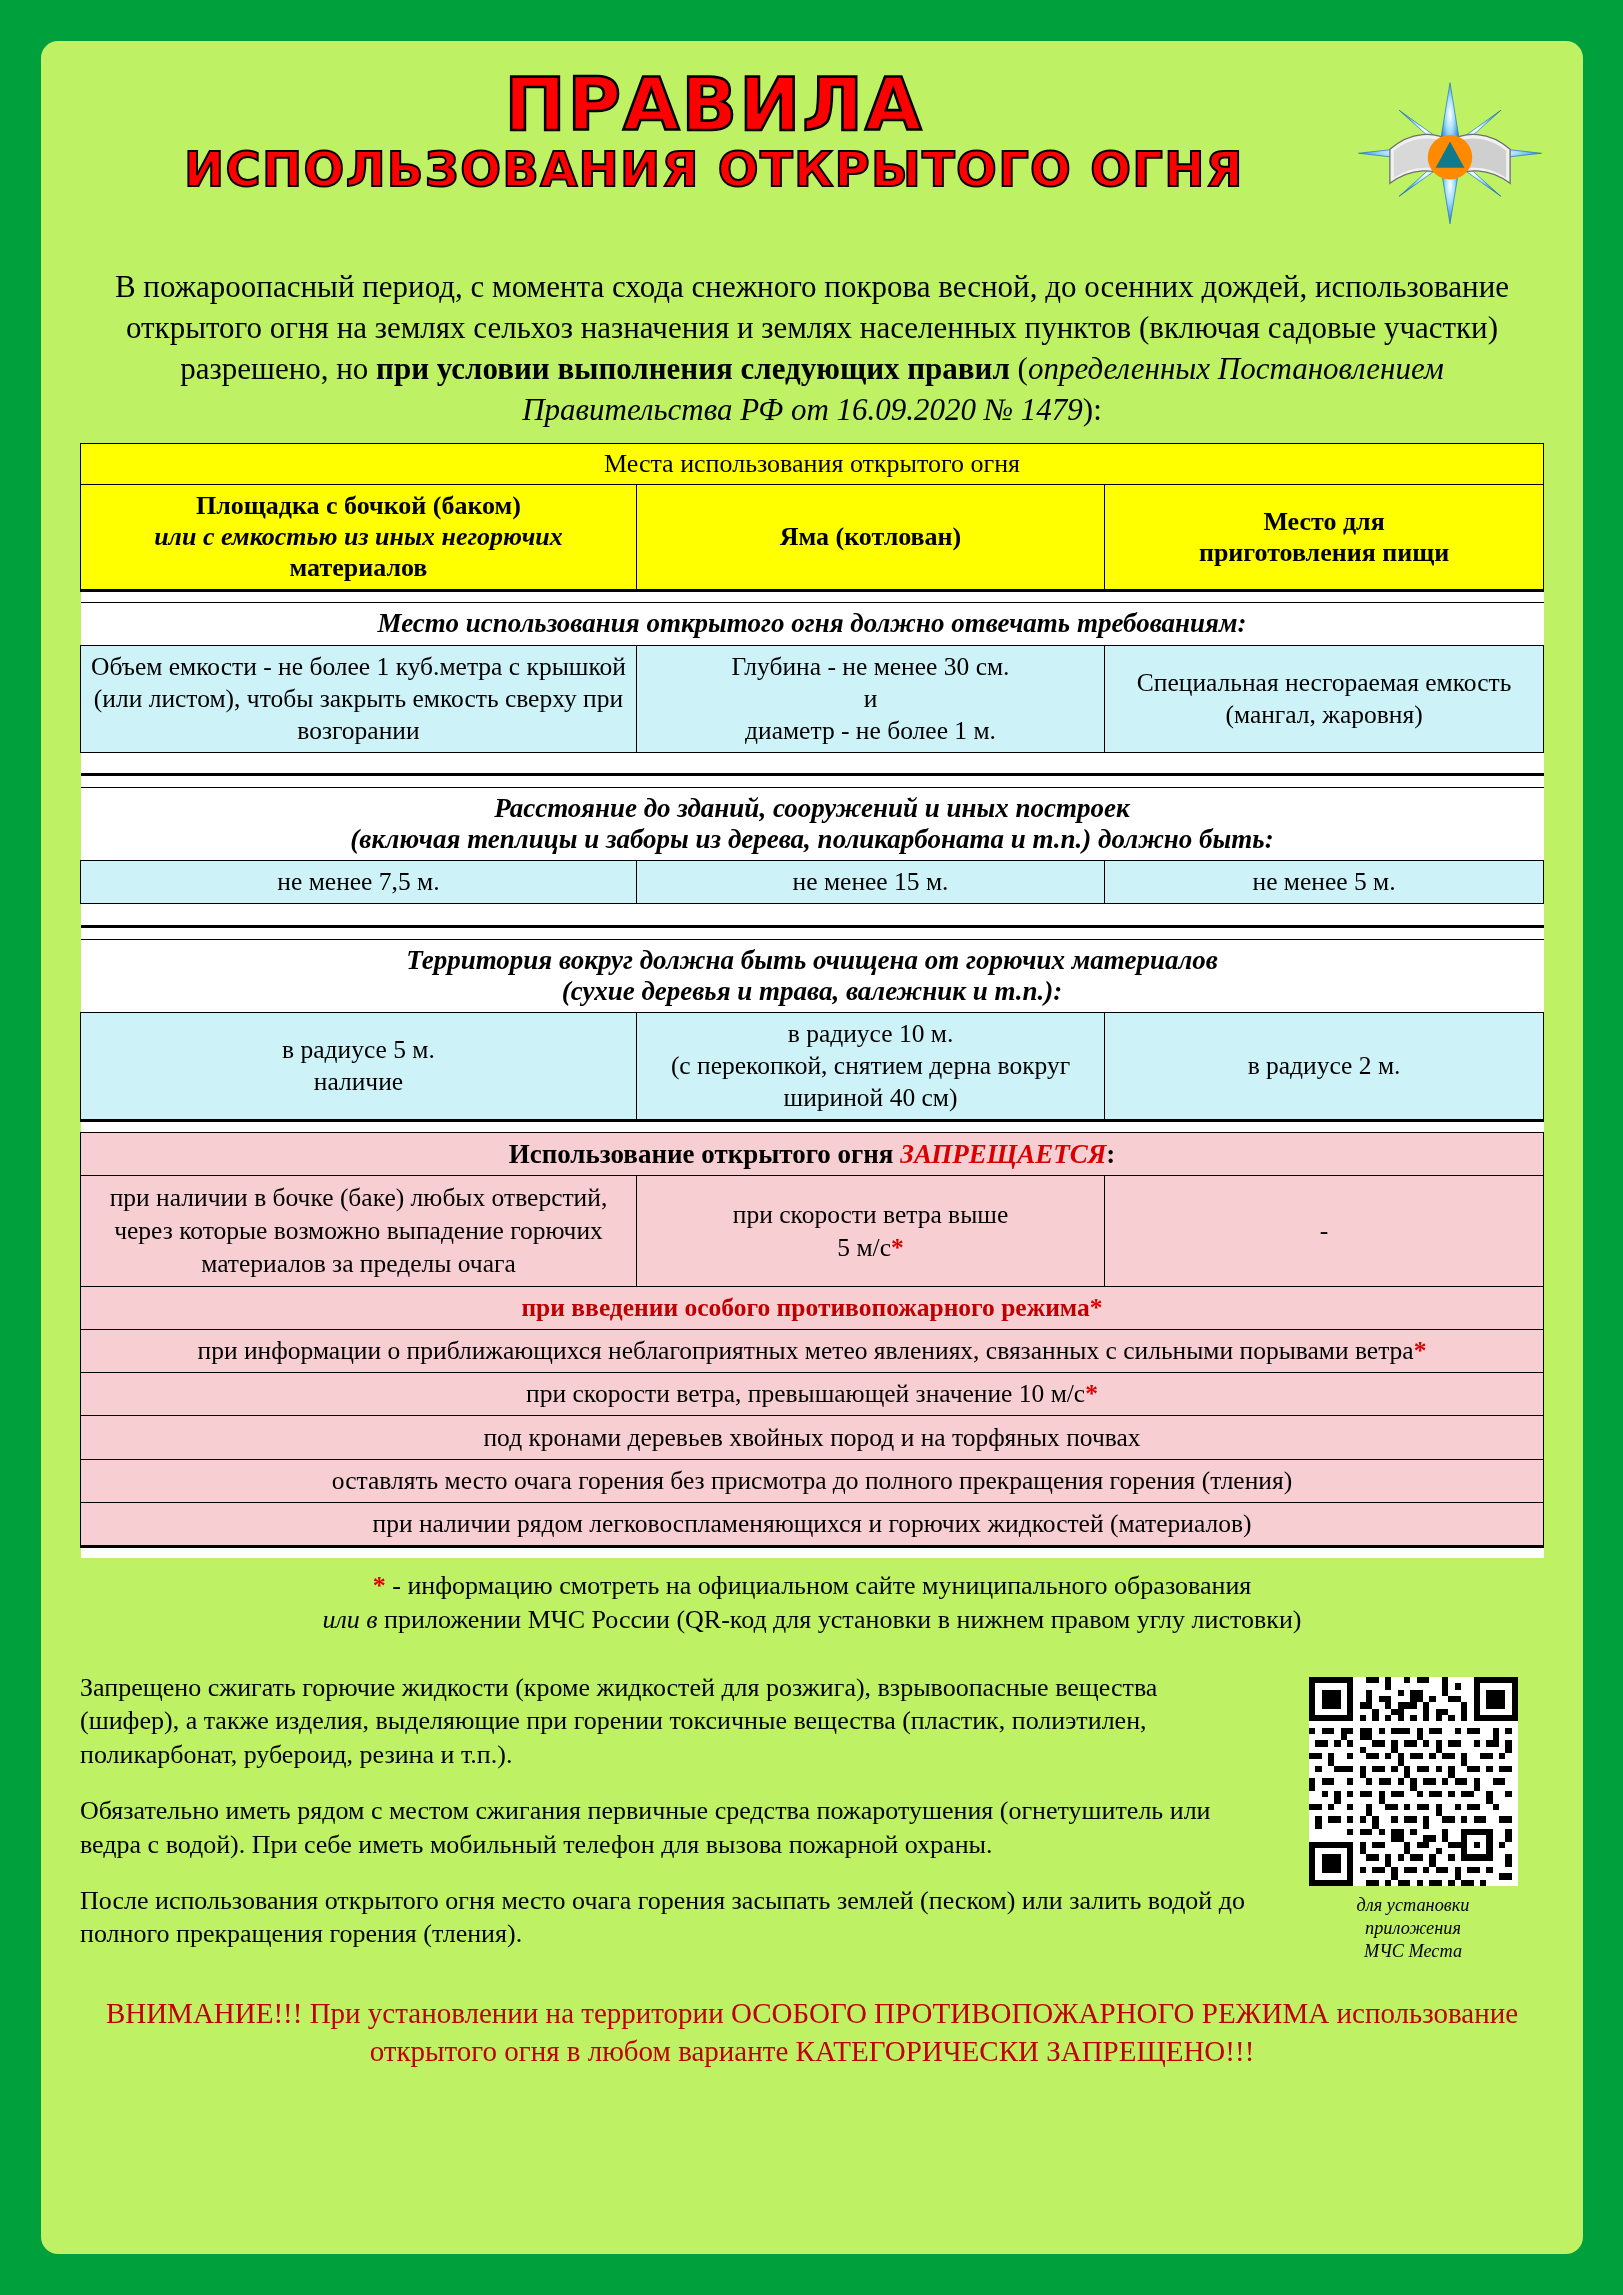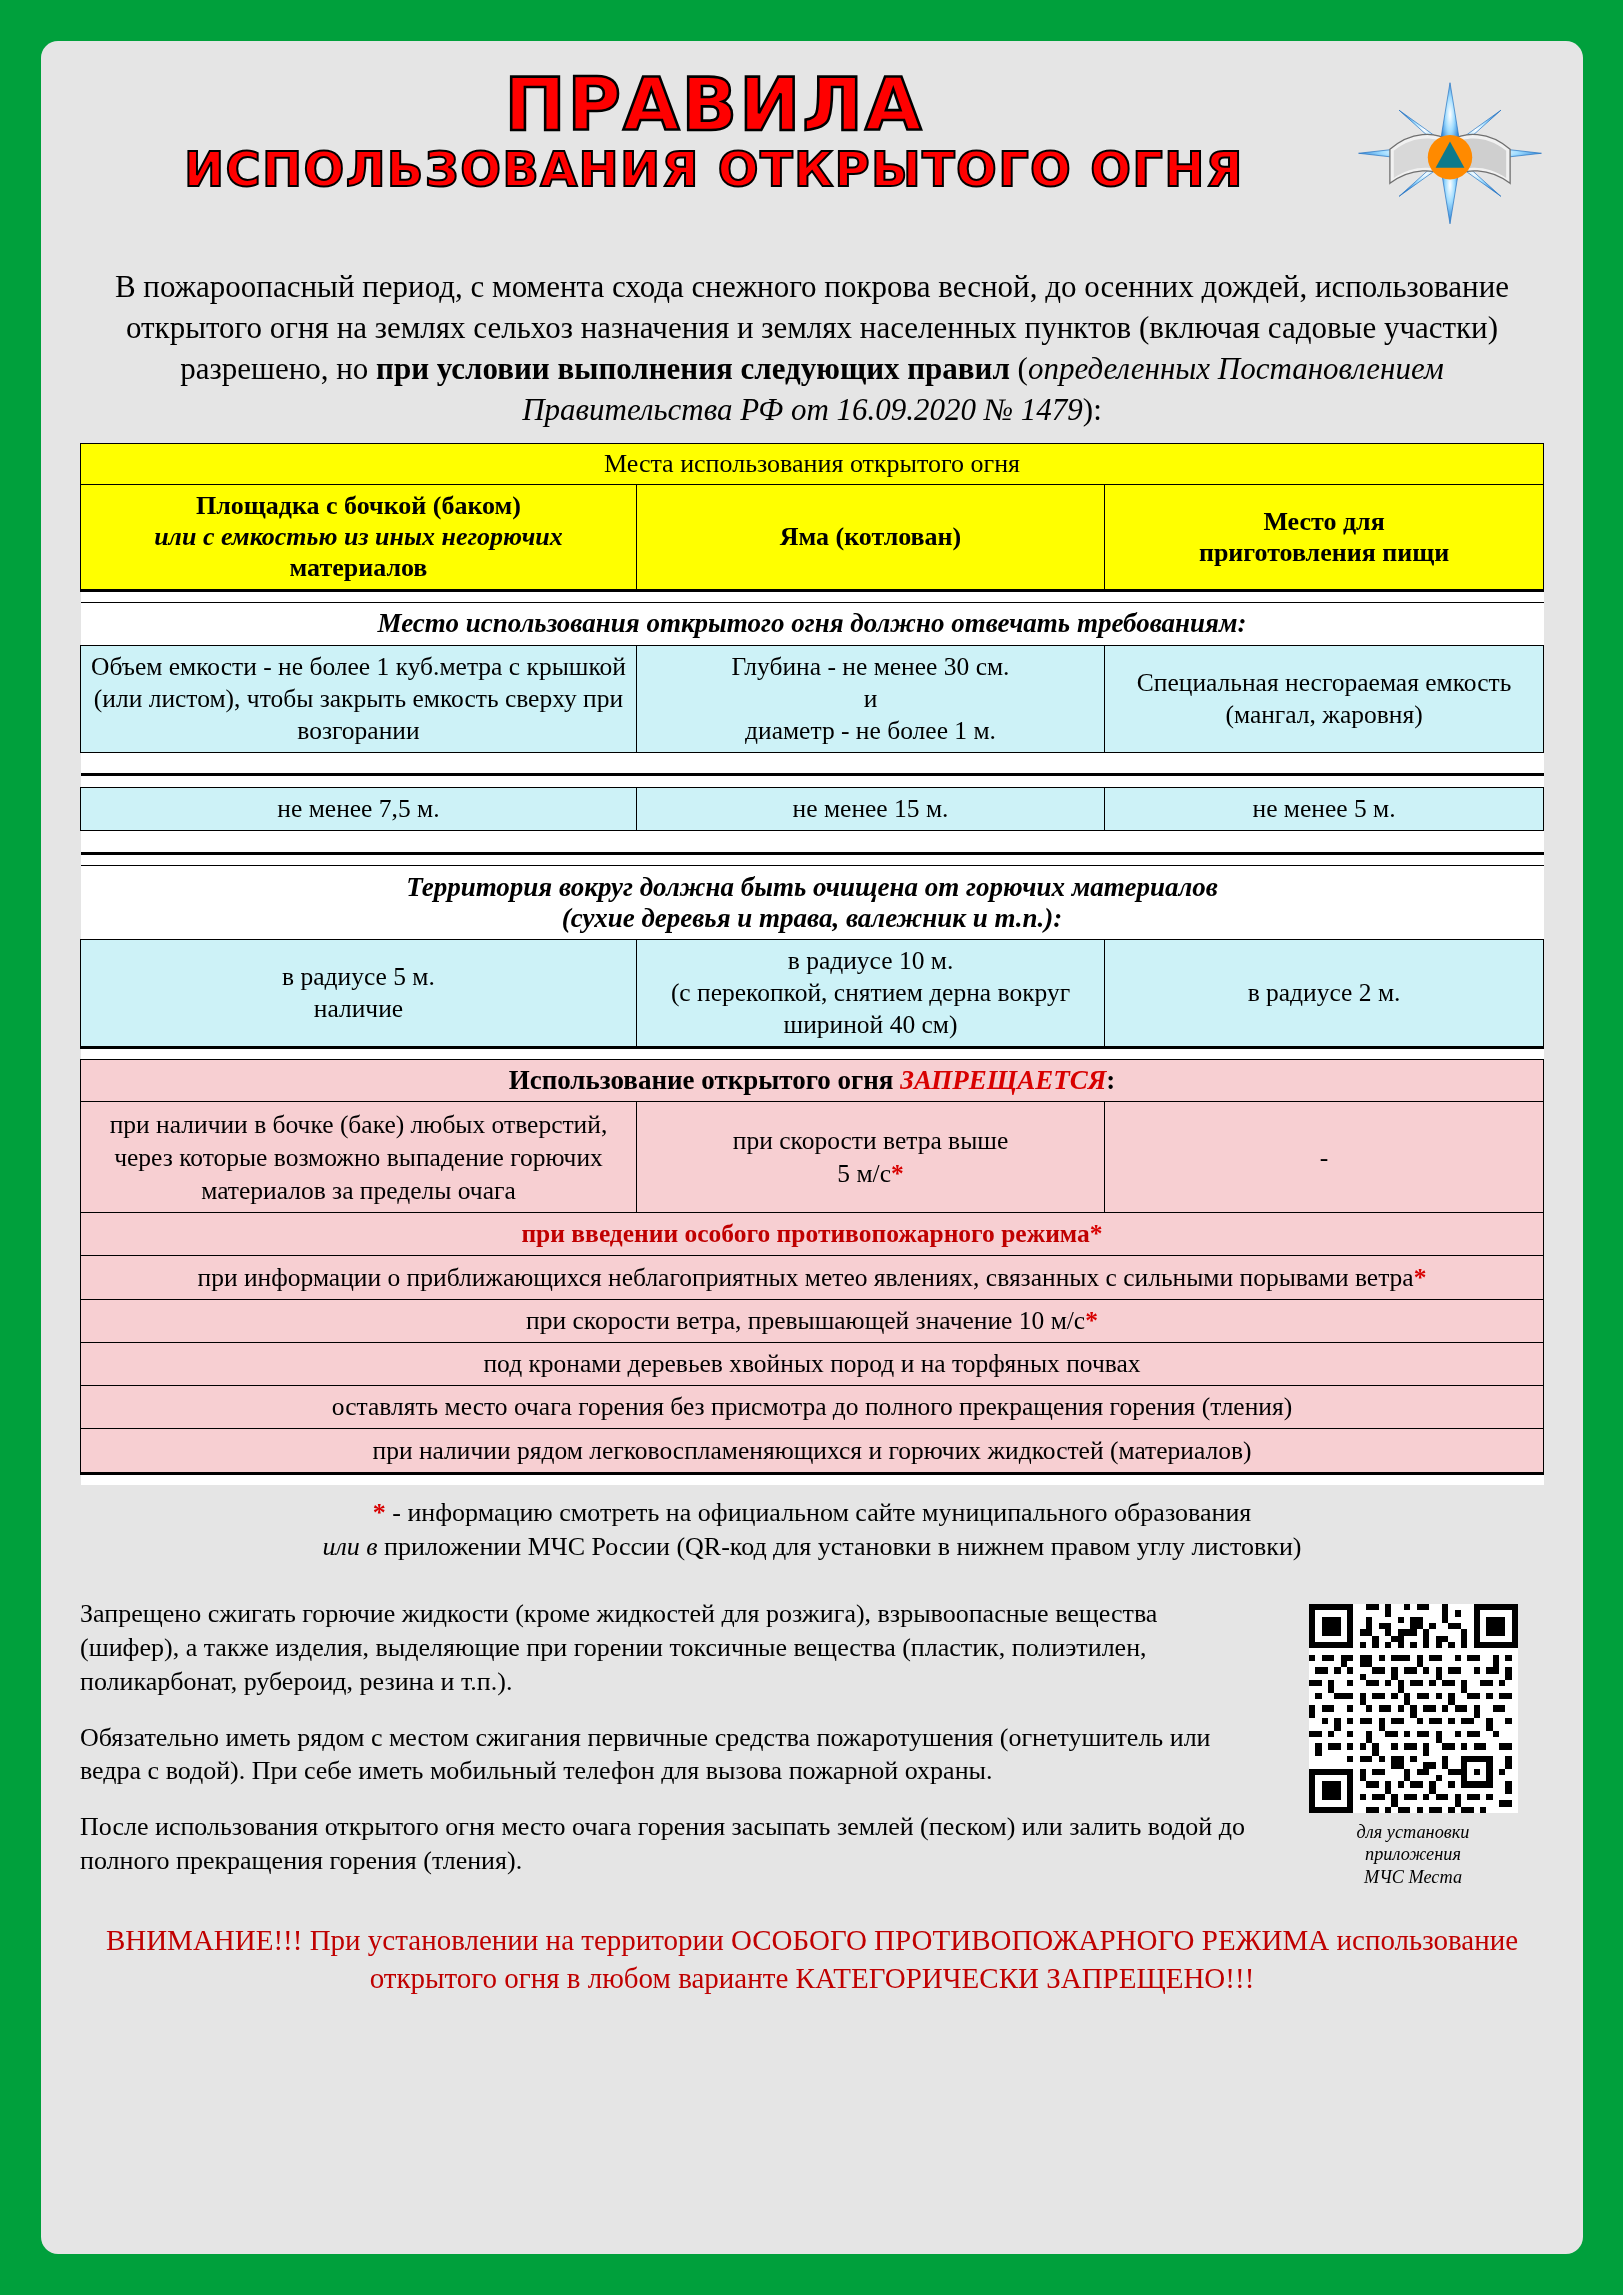--- a/index.html
+++ b/index.html
@@ -13,21 +13,21 @@
     width:1624px;
     height:2295px;
     background:#00a03c;
     box-sizing:border-box;
     padding:41px 41px 41px 41px;
   }
   .sheet{
     position:relative;
     width:100%;
     height:100%;
-    background:#e5e5e5;
+    background:#bef264;
     border-radius:17px;
     box-sizing:border-box;
     padding:23.6px 39px 19.6px 39px;
     overflow:hidden;
   }
   
   .header{
     position:relative;
     min-height:196px;
   }
@@ -277,20 +277,26 @@
               <div>диаметр - не более 1 м.</div>
             </td>
           <td class="cyan">Специальная несгораемая емкость (мангал, жаровня)</td>
         </tr>
         <tr class="spacer">
             <td colspan="3"></td>
           </tr>
         <tr class="thickline">
             <td colspan="3"></td>
           </tr>
+        <tr>
+          <td class="sec" colspan="3">
+            <div>Расстояние до зданий, сооружений и иных построек</div>
+            <div>(включая теплицы и заборы из дерева, поликарбоната и т.п.) должно быть:</div>
+          </td>
+        </tr>
         <tr>
           <td class="cyan">не менее 7,5 м.</td>
           <td class="cyan">не менее 15 м.</td>
           <td class="cyan">не менее 5 м.</td>
         </tr>
         <tr class="spacer">
             <td colspan="3"></td>
           </tr>
         <tr class="thickline">
             <td colspan="3"></td>

